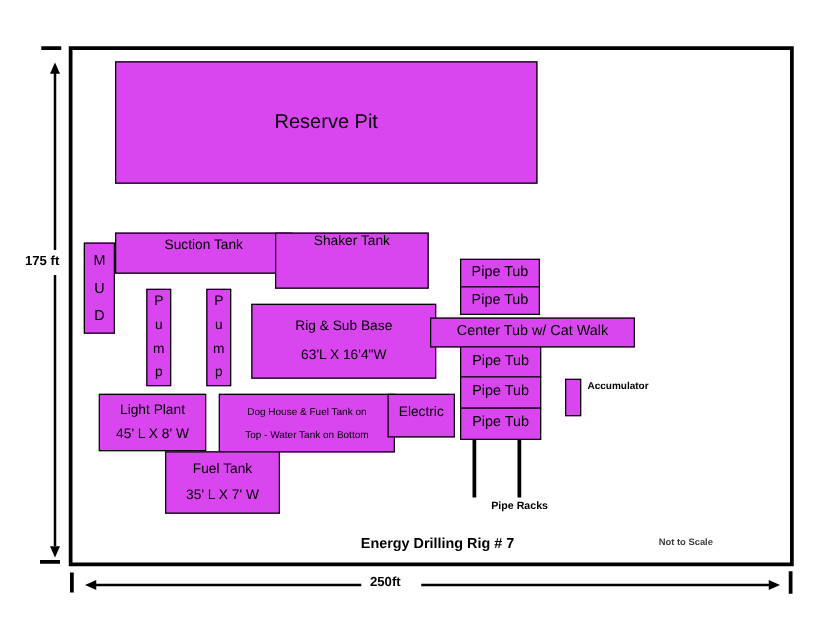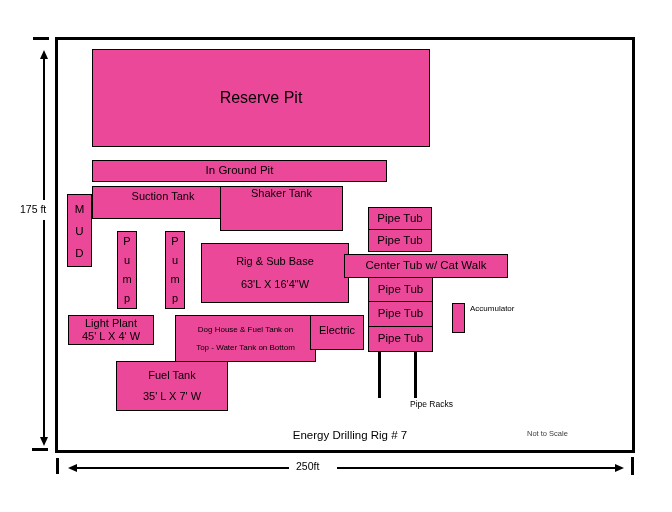--- a/index.html
+++ b/index.html
@@ -9,59 +9,56 @@
     height: 512px;
     background: #ffffff;
     font-family: "Liberation Sans", sans-serif;
     color: #000;
     overflow: hidden;
   }
   .box {
     position: absolute;
     box-sizing: border-box;
     border: 1px solid #000;
-    background: #ec4899;
+    background: #d946ef;
     display: flex;
     align-items: center;
     justify-content: center;
     text-align: center;
     font-size: 11px;
     line-height: 1.2;
   }
   .col { flex-direction: column; justify-content: space-evenly; }
   .vtext { white-space: pre-line; }
   .outer {
     position: absolute;
     box-sizing: border-box;
     border: 3px solid #000;
     background: transparent;
   }
   .line { position: absolute; background: #000; }
-  .lbl { position: absolute; line-height: 1.1; }
+  .lbl { position: absolute; line-height: 1.1; font-weight: bold; }
   .arrow { position: absolute; width: 0; height: 0; }
   .arrow.up    { border-left:4px solid transparent; border-right:4px solid transparent; border-bottom:9px solid #000; }
   .arrow.down  { border-left:4px solid transparent; border-right:4px solid transparent; border-top:9px solid #000; }
   .arrow.left  { border-top:4px solid transparent; border-bottom:4px solid transparent; border-right:9px solid #000; }
   .arrow.right { border-top:4px solid transparent; border-bottom:4px solid transparent; border-left:9px solid #000; }
   .small { font-size: 8px; }
 </style>
 </head>
 <body>
 
 <div id="canvas">
 
   <div class="outer" style="left:55px; top:37px; width:580px; height:416px;"></div>
 
   <div class="box" style="left:92px; top:49px; width:338px; height:98px; font-size:16px;">
     <span>Reserve Pit</span>
   </div>
 
-  <div class="box" style="left:92px; top:160px; width:295px; height:22px; font-size:11.5px;">
-    <span>In Ground Pit</span>
-  </div>
 
   <div class="box" style="left:92px; top:186px; width:142px; height:33px; padding-bottom:11px;">
     <span>Suction Tank</span>
   </div>
 
   <div class="box col" style="left:220px; top:186px; width:123px; height:45px;gap:44px;">
     <span>Shaker Tank</span>
     <span>42' L X 12'2" W</span>
   </div>
 
@@ -95,45 +92,45 @@
   <div class="box" style="left:368px; top:277px; width:65px; height:25px; font-size:11.5px;">
     <span>Pipe Tub</span>
   </div>
   <div class="box" style="left:368px; top:301px; width:65px; height:26px; font-size:11.5px;">
     <span>Pipe Tub</span>
   </div>
   <div class="box" style="left:368px; top:326px; width:65px; height:26px; font-size:11.5px;">
     <span>Pipe Tub</span>
   </div>
 
-  <div class="box col" style="left:68px; top:315px; width:86px; height:30px;">
+  <div class="box col" style="left:79px; top:315px; width:86px; height:46px;">
     <span>Light Plant</span>
-    <span>45' L X 4' W</span>
+    <span>45' L X 8' W</span>
   </div>
 
   <div class="box col small" style="left:175px; top:315px; width:141px; height:47px;">
     <span>Dog House &amp; Fuel Tank on</span>
     <span>Top -  Water Tank on Bottom</span>
   </div>
 
   <div class="box" style="left:310px; top:315px; width:54px; height:35px; padding-bottom:3px; z-index:2;">
     <span>Electric</span>
   </div>
 
-  <div class="box col" style="left:116px; top:361px; width:112px; height:50px; z-index:2;">
+  <div class="box col" style="left:132px; top:361px; width:92px; height:50px; z-index:2;">
     <span>Fuel Tank</span>
     <span>35' L X 7' W</span>
   </div>
 
   <div class="box" style="left:452px; top:303px; width:13px; height:30px;"></div>
   <div class="lbl small" style="left:470px; top:305px;">Accumulator</div>
 
   <div class="line" style="left:378px; top:352px; width:3px; height:46px;"></div>
   <div class="line" style="left:414px; top:352px; width:3px; height:46px;"></div>
-  <div class="lbl" style="left:393px; top:400px; width:60px; text-align:right; font-size:8.5px;">Pipe Racks</div>
+  <div class="lbl" style="left:393px; top:400px; width:60px; text-align:left; font-size:8.5px;">Pipe Racks</div>
 
   <div class="lbl" style="left:230px; top:429px; width:240px; text-align:center; font-size:11.5px;">Energy Drilling Rig # 7</div>
   <div class="lbl" style="left:527px; top:430px; font-size:7.5px; color:#3c3c3c;">Not to Scale</div>
 
   <div class="line" style="left:33px; top:37px; width:16px; height:3px;"></div>
   <div class="arrow up" style="left:40px; top:50px;"></div>
   <div class="line" style="left:43px; top:58px; width:2px; height:142px;"></div>
   <div class="lbl" style="left:20px; top:204px; width:32px; font-size:10.5px;">175 ft</div>
   <div class="line" style="left:43px; top:220px; width:2px; height:217px;"></div>
   <div class="arrow down" style="left:40px; top:437px;"></div>

